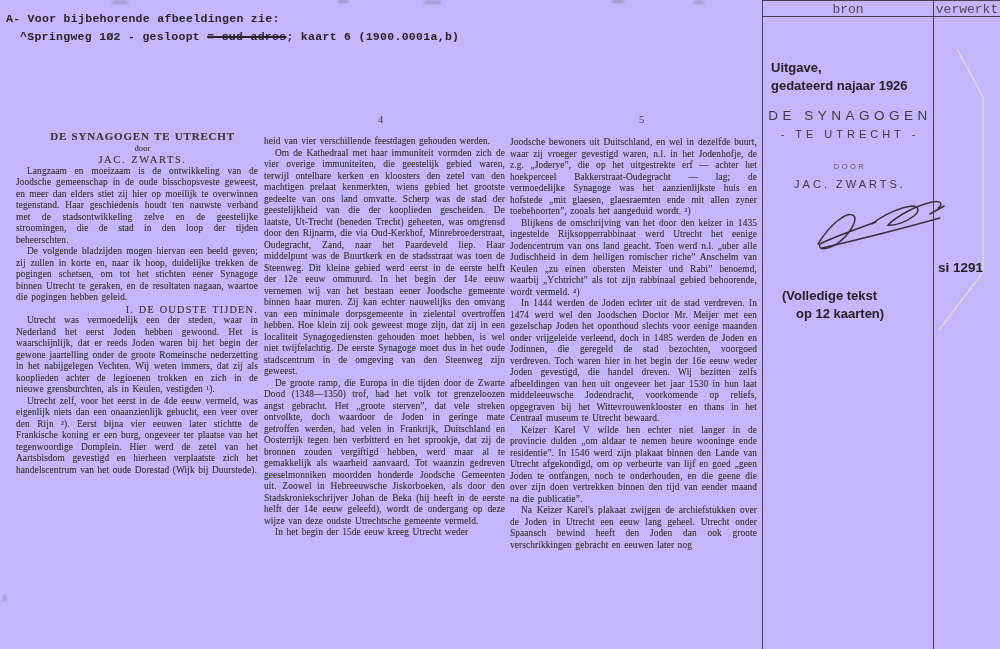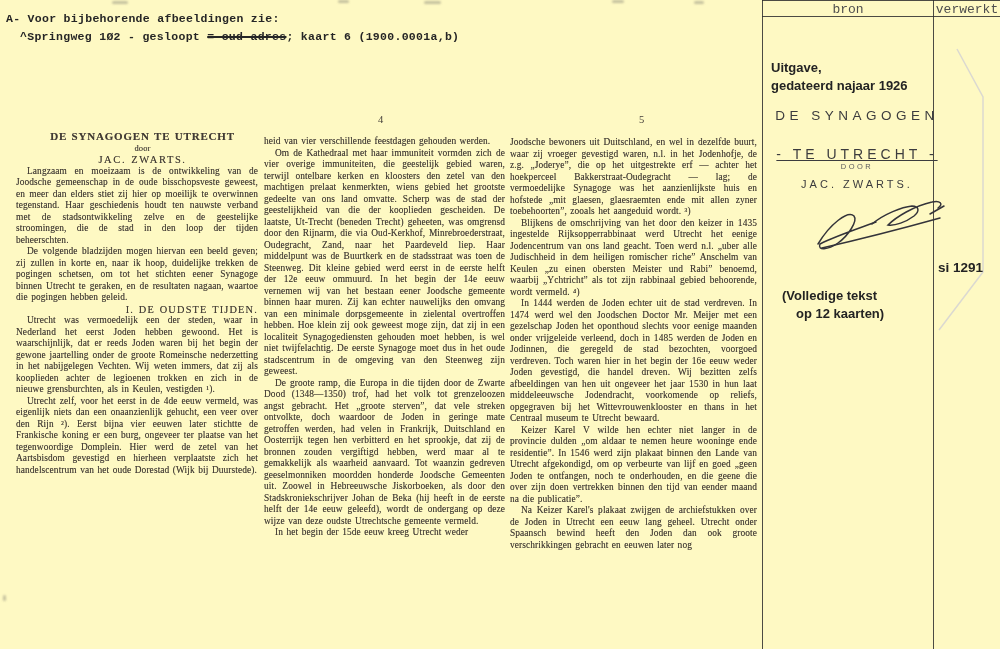--- a/index.html
+++ b/index.html
@@ -1,18 +1,18 @@
 <!DOCTYPE html>
 <html><head>
 <meta charset="utf-8">
 <style>
   html,body{margin:0;padding:0;}
   body{width:1000px;height:649px;background:#f6f5f0;overflow:hidden;
        font-family:"Liberation Serif", serif;}
-  #card{position:relative;width:1000px;height:649px;background:#fef9c3;overflow:hidden;}
+  #card{position:relative;width:1000px;height:649px;background:#c4b5fd;overflow:hidden;}
 
   
   .typew{font-family:"Liberation Mono", monospace;font-weight:bold;color:#262626;}
   #annot-line1{position:absolute;left:6px;top:12px;font-size:11.5px;letter-spacing:.3px;}
   #annot-line2{position:absolute;left:20px;top:30px;font-size:11.5px;letter-spacing:.3px;}
   .struck{text-decoration:line-through;text-decoration-thickness:2px;}
 
   
   .bookcol{position:absolute;text-align:justify;color:#413b34;
            font-size:9.4px;line-height:11.5px;letter-spacing:.1px;word-spacing:1px;
@@ -43,23 +43,23 @@
   #verwerkt-label{left:934px;width:66px;}
 
   .tw-block{position:absolute;font-family:Liberation Sans, sans-serif;font-weight:bold;
             color:#232323;font-size:13px;line-height:17.5px;}
   #uitgave{left:771px;top:59px;}
   #code{left:938px;top:259px;font-size:13.5px;}
   #note1{left:782px;top:287px;}
   #note2{left:796px;top:305px;}
 
   .clip{position:absolute;left:764px;width:172px;text-align:center;color:#3c3c3e;
-        font-family:"Liberation Sans", sans-serif;padding-left:7px;}
+        font-family:"Liberation Sans", sans-serif;}
   #clip-title1{top:108px;font-size:13.5px;letter-spacing:4.5px;}
-  #clip-title2{top:146px;font-size:14px;letter-spacing:4px;text-decoration:underline;}
+  #clip-title2{top:128px;font-size:11px;letter-spacing:4px;}
   #clip-door{top:162px;font-size:7.5px;letter-spacing:2.5px;color:#5a5a5c;}
   #clip-author{top:178px;font-size:11px;letter-spacing:3px;}
 
   #signature-svg{position:absolute;left:812px;top:194px;}
   #card-edge-svg{position:absolute;left:930px;top:40px;}
 
   
   .smudge{position:absolute;background:rgba(90,90,90,.35);filter:blur(1px);border-radius:2px;}
 </style>
 </head>

